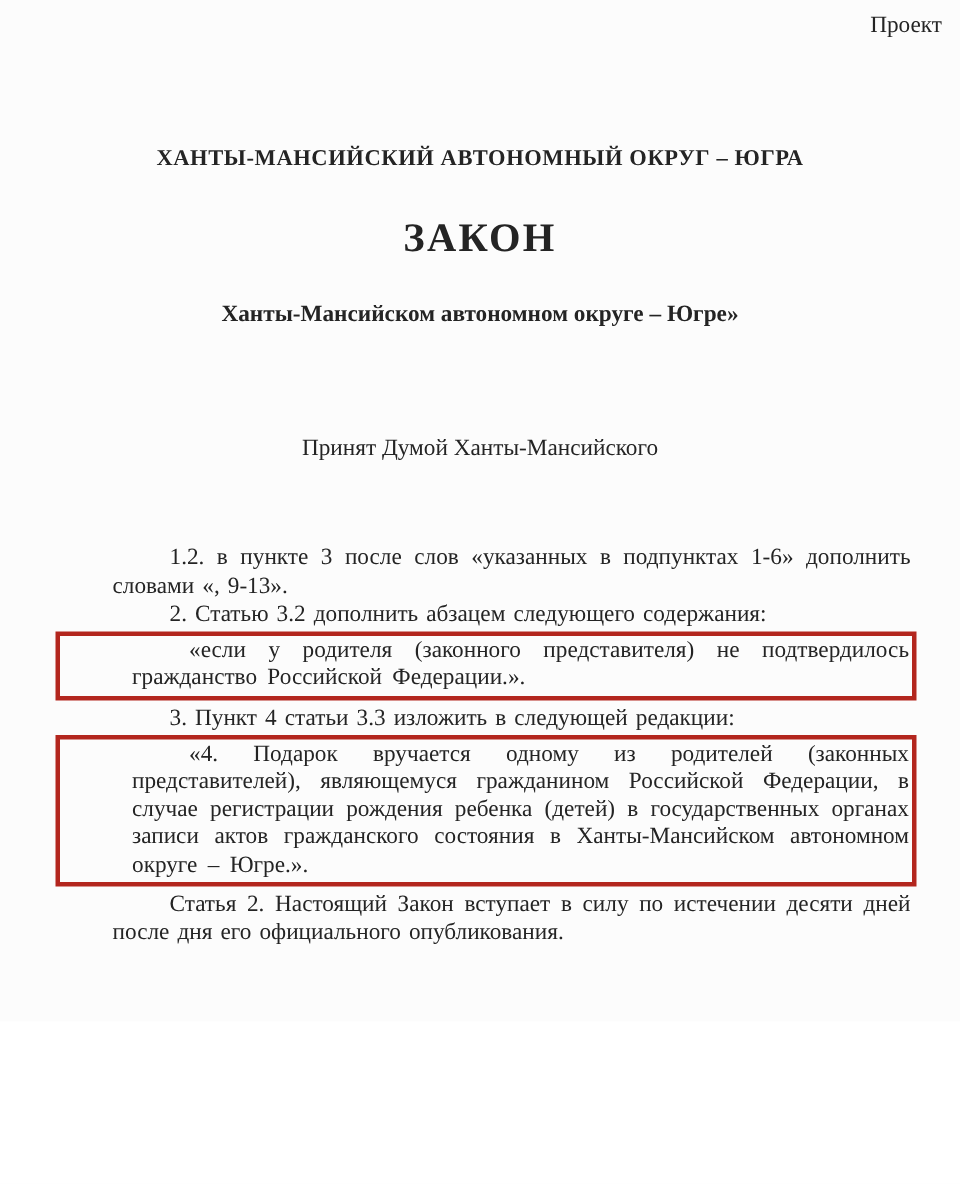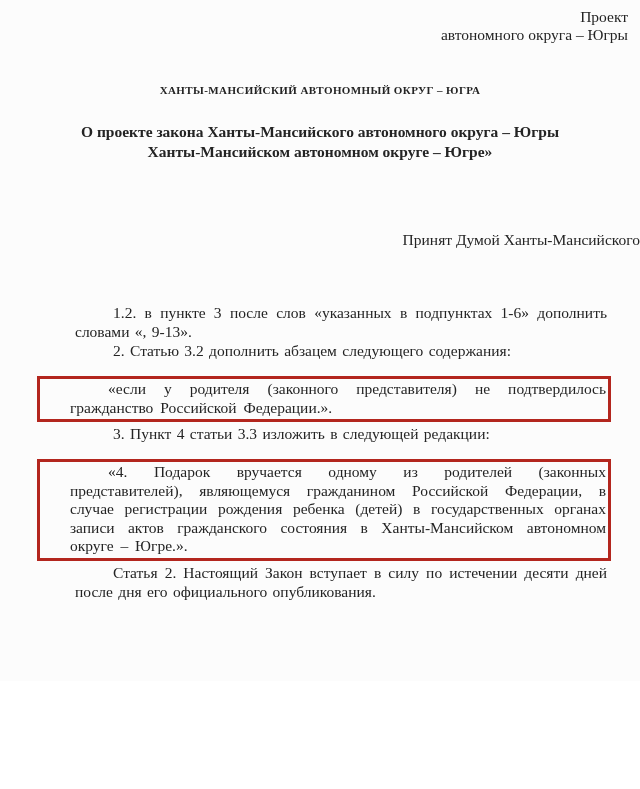--- a/index.html
+++ b/index.html
@@ -15,85 +15,84 @@
   }
   
   .draft-note{
     padding:8px 12px 0 0;
     text-align:right;
     font-size:15.5px;
     line-height:18px;
   }
   
   .region-title{
-    margin-top:40px;
+    margin-top:72px;
     text-align:center;
     font-weight:bold;
-    font-size:11px;
+    font-size:15px;
     letter-spacing:.4px;
   }
   .law-title{
     margin-top:28px;
     text-align:center;
     font-weight:bold;
     font-size:27px;
     letter-spacing:1.5px;
   }
   .subject{
     margin-top:26px;
     text-align:center;
     font-weight:bold;
     font-size:15.5px;
     line-height:19.5px;
   }
   .adoption{
     margin-top:29px;
-    text-align:right;
+    text-align:center;
     font-size:15.5px;
     line-height:20px;
     white-space:pre-wrap;
   }
   
   .body{
     margin:13px 33px 0 75px;
     font-size:15.5px;
     line-height:19px;
     text-align:justify;
     word-spacing:1.5px;
   }
   .body p{margin:0;text-indent:38px;}
   .red-box{
     border:3px solid var(--box-red,#b3261e);
-    margin:16px -4px 2px -38px;
-    padding:1px 2px 2px 30px;
+    margin:2px -4px 2px -38px;
+    padding:1px 2px 2px 48px;
   }
   .red-box p{
     margin:0;
     text-indent:38px;
     line-height:18.5px;
     word-spacing:3px;
   }
   .article2{margin-top:5px;}
   .bold{font-weight:normal;}
 </style>
 </head>
 <body>
 
 <div class="page">
 
   <div class="draft-note">
     <div>Проект</div>
-    <div>автономного округа – Югры</div>
   </div>
 
   <div class="region-title">ХАНТЫ-МАНСИЙСКИЙ АВТОНОМНЫЙ ОКРУГ – ЮГРА</div>
 
+  <div class="law-title">ЗАКОН</div>
 
   <div class="subject">
-    <div>О проекте закона Ханты-Мансийского автономного округа – Югры</div>
     <div>Ханты-Мансийском автономном округе – Югре»</div>
   </div>
 
   <div class="adoption">
     <div>Принят Думой Ханты-Мансийского</div>
   </div>
 
   <div class="body">
     <p>1.2. в пункте 3 после слов «указанных в подпунктах 1-6» дополнить словами «, 9-13».</p>
     <p>2. Статью 3.2 дополнить абзацем следующего содержания:</p>

